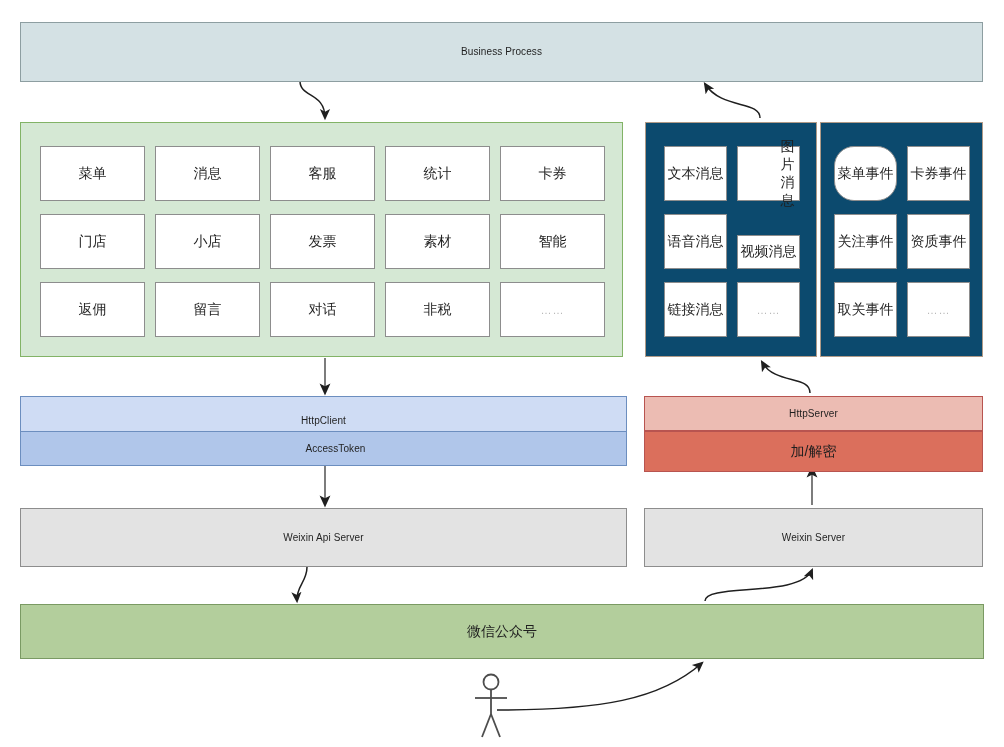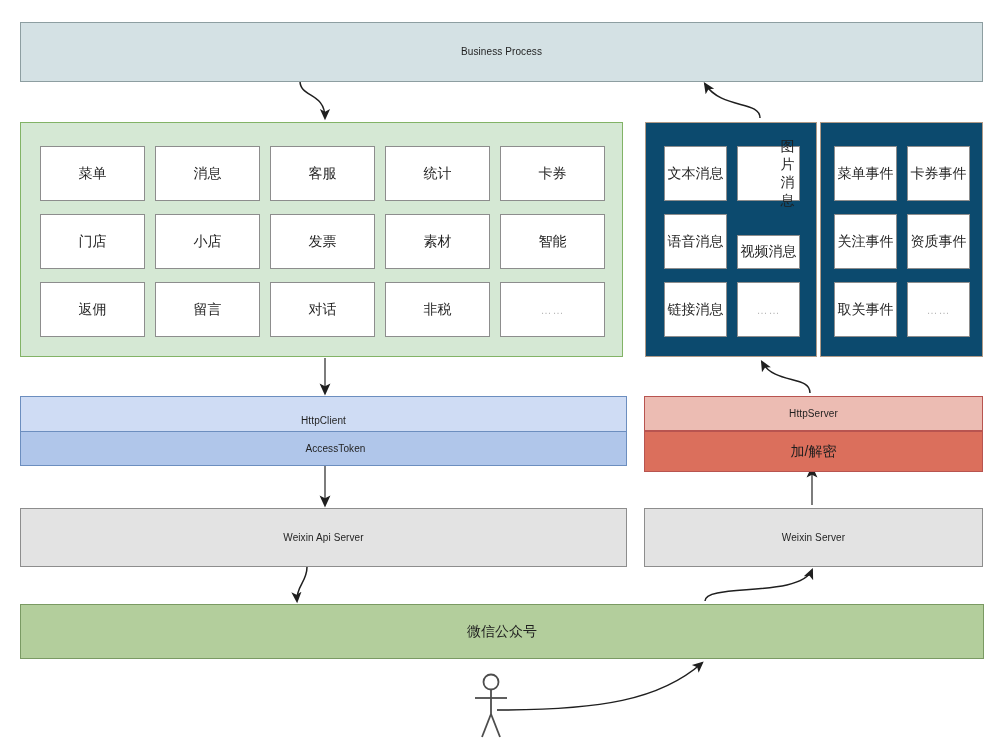--- a/index.html
+++ b/index.html
@@ -147,21 +147,21 @@
           <span class="cn">链接消息</span>
         </div>
       <div class="node cell" style="position:relative;">
           <span class="cn dots">……</span>
         </div>
     </div>
   </div>
 
   <div class="node orange-panel" style="left:820px;top:122px;width:163px;height:235px;display:block;">
     <div style="position:absolute;left:13px;top:23px;width:136px;height:190px;display:grid;grid-template-columns:repeat(2,63px);grid-template-rows:repeat(3,55px);column-gap:10px;row-gap:13px;">
-      <div class="node cell" style="position:relative;">
+      <div class="node cell" style="position:relative;border-radius:20px;">
           <span class="cn">菜单事件</span>
         </div>
       <div class="node cell" style="position:relative;">
           <span class="cn">卡券事件</span>
         </div>
       <div class="node cell" style="position:relative;">
           <span class="cn">关注事件</span>
         </div>
       <div class="node cell" style="position:relative;">
           <span class="cn">资质事件</span>

